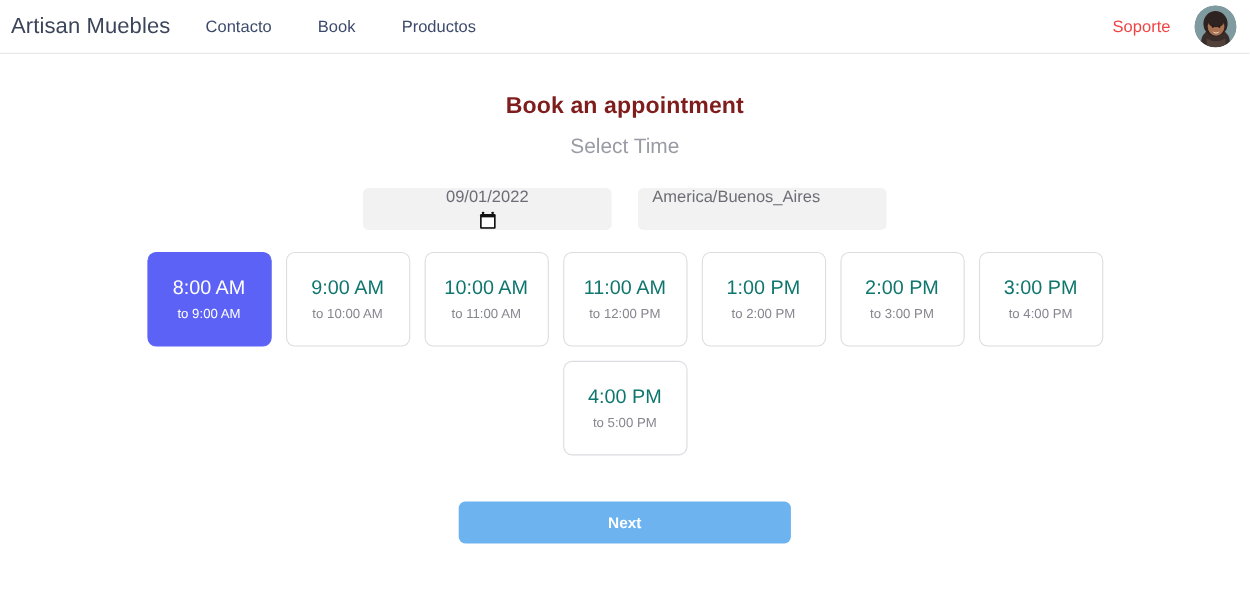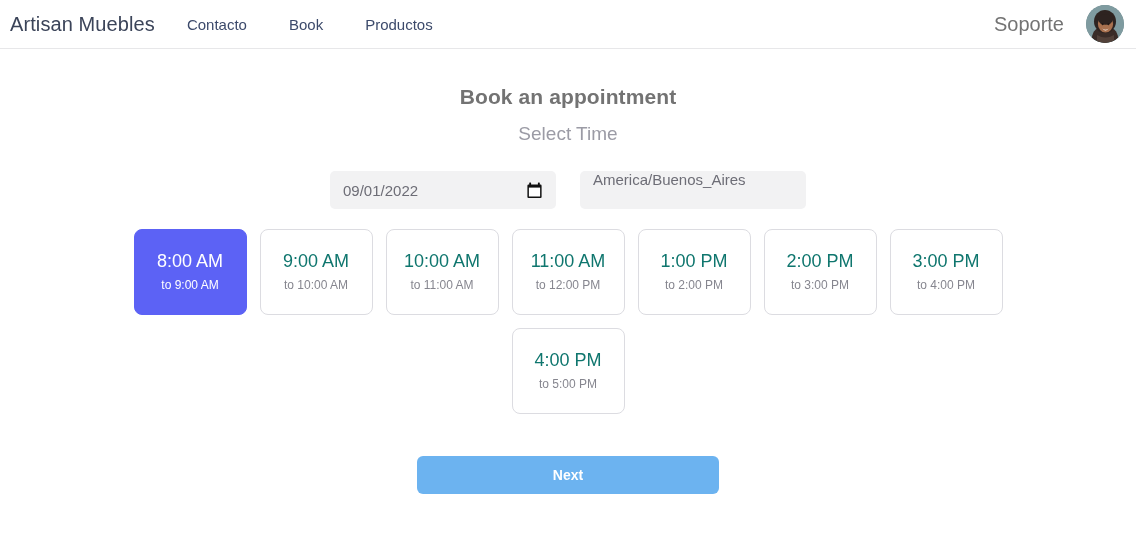--- a/index.html
+++ b/index.html
@@ -41,22 +41,22 @@
     white-space: nowrap;
     cursor: pointer;
   }
   .nav-right {
     margin-left: auto;
     display: flex;
     align-items: center;
     gap: 22px;
   }
   .support-link {
-    font-size: 20px;
-    color: #737373;
+    font-size: 15px;
+    color: #ef4444;
     white-space: nowrap;
     cursor: pointer;
   }
   .avatar {
     width: 38px;
     height: 38px;
     border-radius: 50%;
     overflow: hidden;
     flex: 0 0 auto;
     background: #6e8b90;
@@ -69,21 +69,21 @@
   .main {
     width: 100%;
     padding-top: 36px;
     display: flex;
     flex-direction: column;
     align-items: center;
   }
   .page-title {
     font-size: 21px;
     font-weight: bold;
-    color: #737373;
+    color: #7f1d1d;
     margin: 0;
     letter-spacing: 0.1px;
   }
   .page-subtitle {
     font-size: 19px;
     color: #9b9ba5;
     margin: 14px 0 0 0;
     font-weight: normal;
   }
 
@@ -97,20 +97,21 @@
   .date-field {
     width: 226px;
     height: 38px;
     background: #f2f2f3;
     border: none;
     border-radius: 5px;
     display: flex;
     align-items: center;
     padding: 0 13px;
     cursor: pointer;
+    flex-direction: column;
   }
   .date-value {
     font-size: 15px;
     color: #6d6d76;
     flex: 1;
   }
   .cal-icon { width: 17px; height: 17px; display: block; }
   .tz-field {
     width: 226px;
     height: 38px;

